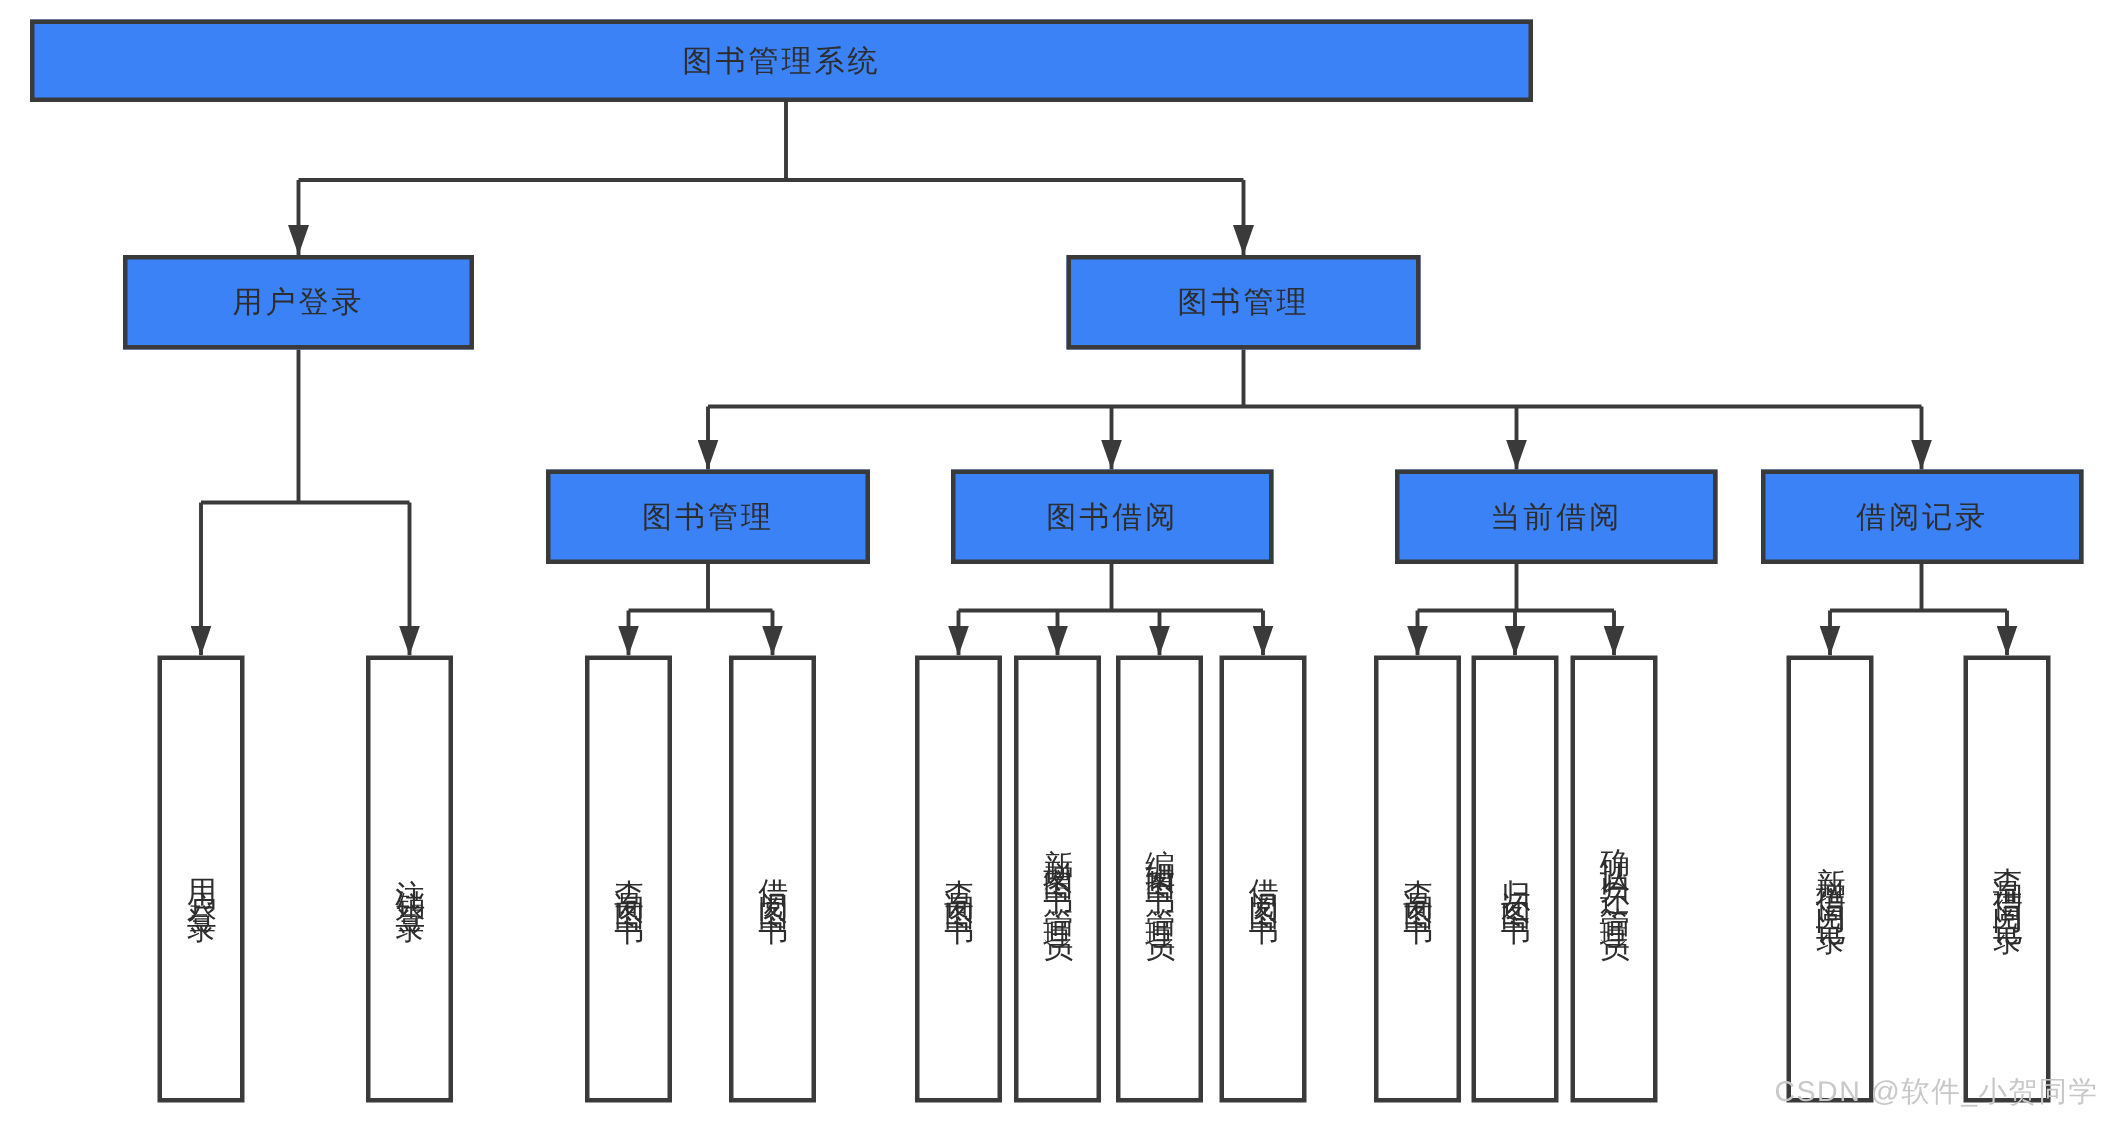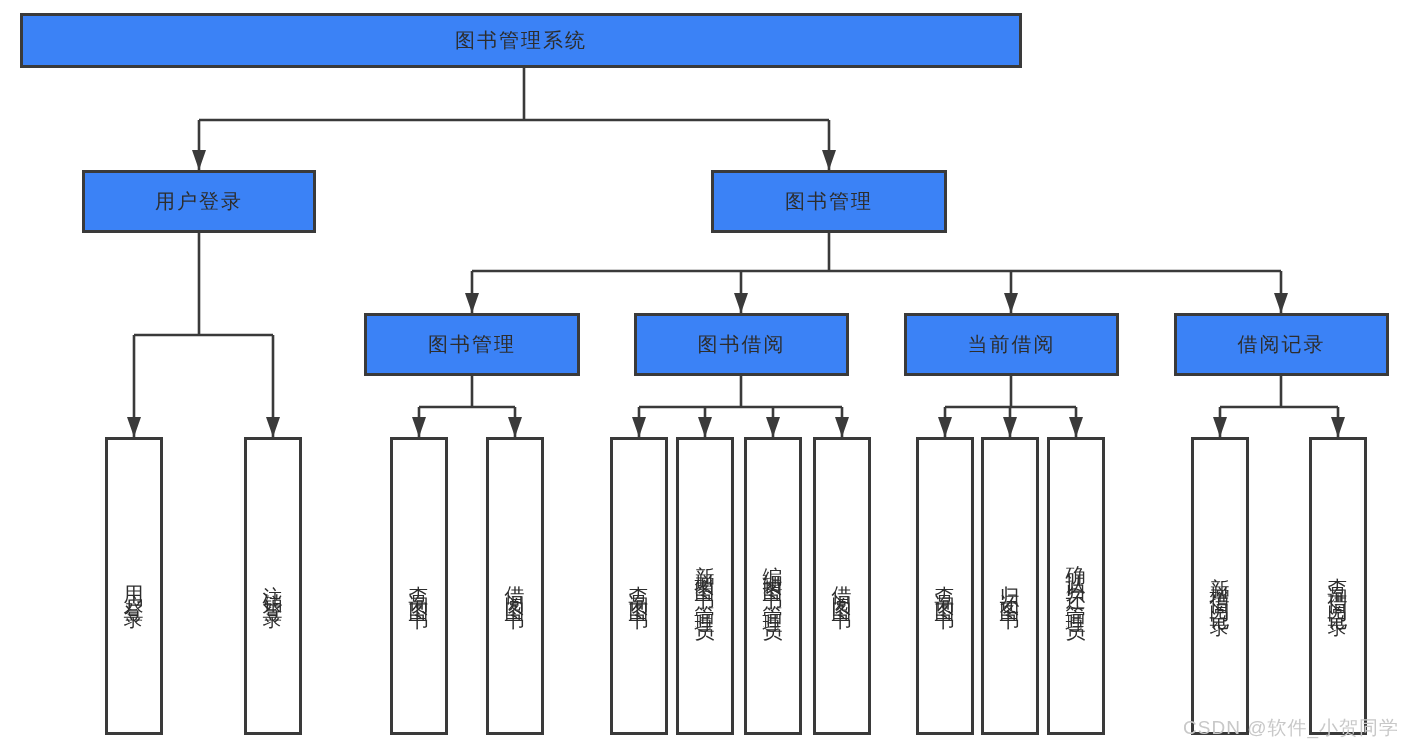--- a/index.html
+++ b/index.html
@@ -110,21 +110,21 @@
     </g>
   </svg>
 
   <div class="node" style="left:20px; top:13px; width:1002px; height:55px;">图书管理系统</div>
 
   <div class="node" style="left:82px; top:170px; width:234px; height:63px;">用户登录</div>
   <div class="node" style="left:711px; top:170px; width:236px; height:63px;">图书管理</div>
 
   <div class="node" style="left:364px; top:313px; width:216px; height:63px;">图书管理</div>
   <div class="node" style="left:634px; top:313px; width:215px; height:63px;text-align:center;">图书借阅</div>
-  <div class="node" style="left:904px; top:313px; width:215px; height:63px;">当前借阅</div>
+  <div class="node" style="left:930px; top:313px; width:215px; height:63px;">当前借阅</div>
   <div class="node" style="left:1174px; top:313px; width:215px; height:63px;">借阅记录</div>
 
   <div class="leaf" style="left:105px; top:437px; width:58px; height:298px;">用户登录</div>
   <div class="leaf" style="left:244px; top:437px; width:58px; height:298px;">注销登录</div>
 
   <div class="leaf" style="left:390px; top:437px; width:58px; height:298px;">查询图书</div>
   <div class="leaf" style="left:486px; top:437px; width:58px; height:298px;">借阅图书</div>
 
   <div class="leaf" style="left:610px; top:437px; width:58px; height:298px;">查询图书</div>
   <div class="leaf" style="left:676px; top:437px; width:58px; height:298px;">新增图书（管理员）</div>

